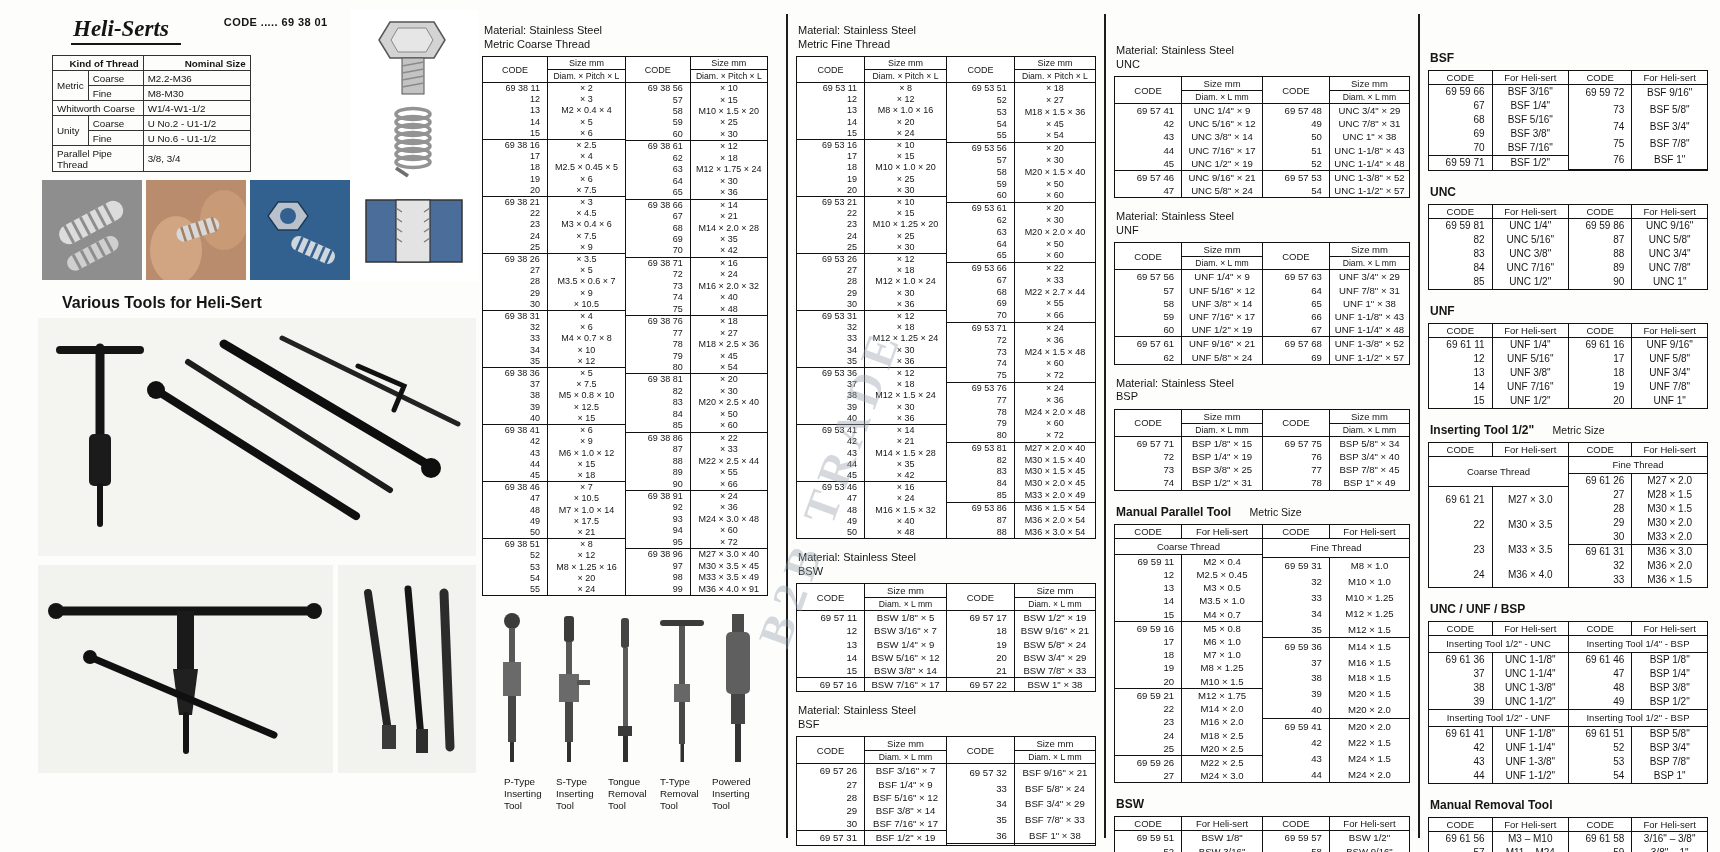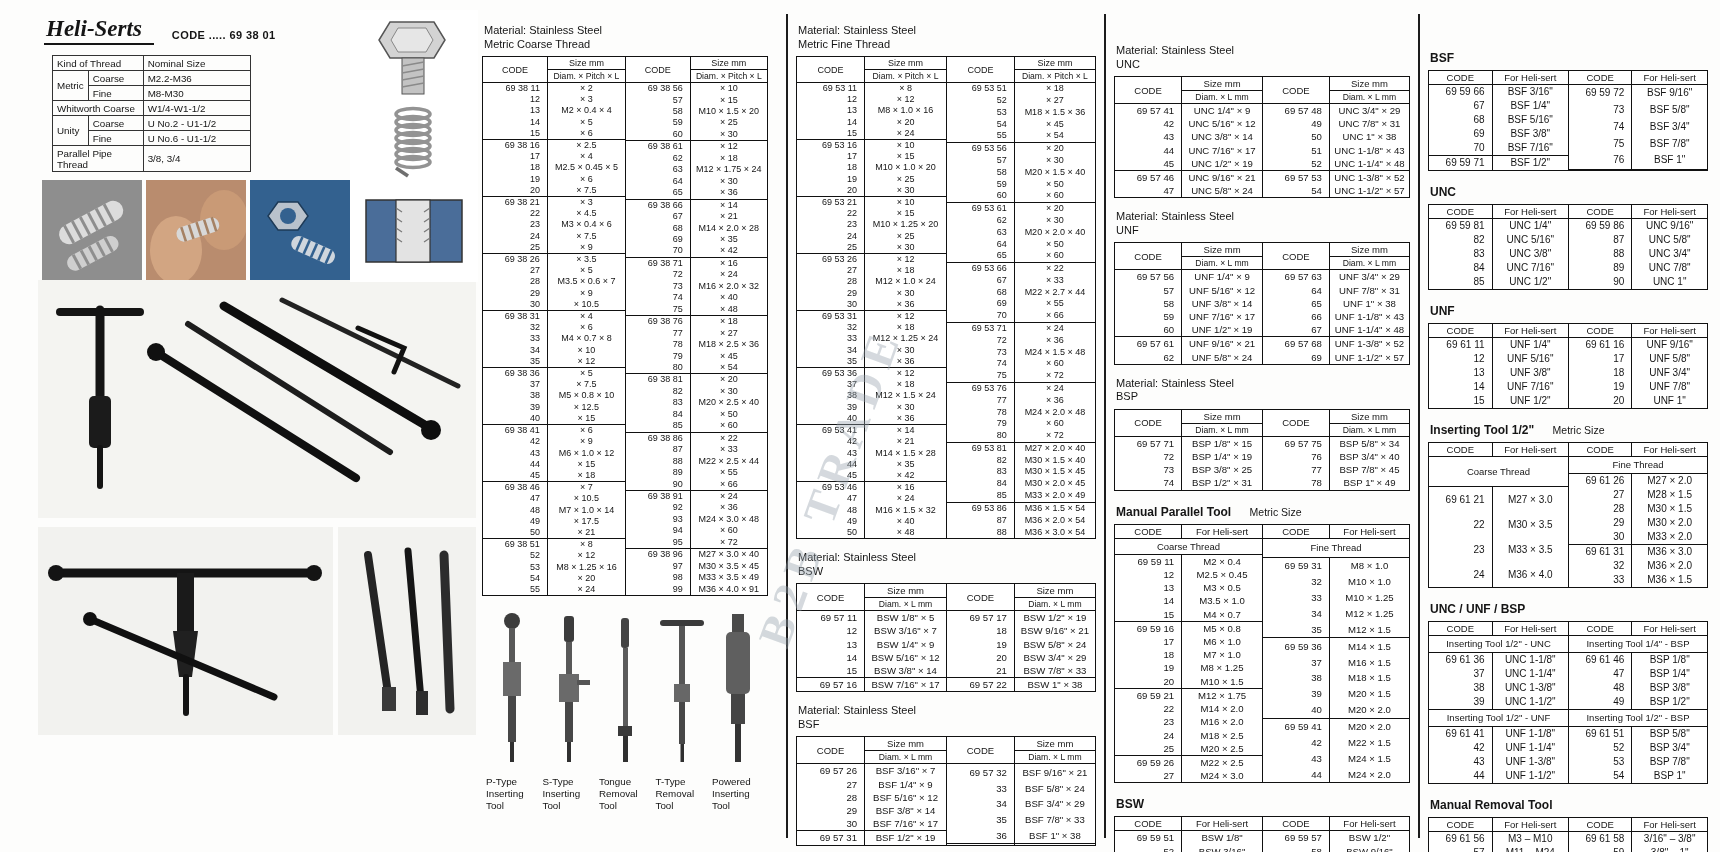--- a/index.html
+++ b/index.html
@@ -6,27 +6,27 @@
   body{width:1720px;height:852px;position:relative;background:#fdfdfc;font-family:"Liberation Sans",sans-serif;color:#151515;overflow:hidden}
   .vrule{position:absolute;top:14px;height:824px;width:1.5px;background:#1c1c1c}
   .watermark{position:absolute;left:640px;top:460px;width:380px;text-align:center;font-family:"Liberation Serif",serif;font-size:46px;font-weight:bold;letter-spacing:9px;color:#97a3ad;opacity:.4;transform:rotate(-70deg);z-index:9;pointer-events:none}
   .col{position:absolute}
   .col1{left:38px;top:16px;width:440px}
   .col2{left:482px;top:24px;width:286px}
   .col3{left:796px;top:24px;width:300px}
   .col4{left:1114px;top:34px;width:296px}
   .col5{left:1428px;top:28px;width:280px}
 
-  .title-row{display:flex;align-items:flex-end;gap:18px;margin-left:6px}
+  .title-row{display:flex;align-items:flex-start;gap:43px;margin-left:33px}
   .br{font-family:"Liberation Serif",serif;font-style:italic;font-weight:bold;font-size:23px;margin:0;border-bottom:2px solid #151515;padding:0 12px 1px 2px}
   .code-label{font-weight:bold;font-size:11px;padding-bottom:4px;letter-spacing:.4px}
 
   .kind-table{border-collapse:collapse;margin:10px 0 0 14px}
   .kind-table th,.kind-table td{border:1px solid #333;font-size:9.8px;padding:1.5px 4px;text-align:left;vertical-align:middle}
-  .kind-table th{text-align:left;font-weight:normal}
+  .kind-table th{text-align:right;font-weight:bold}
   .kt-group{width:64px}.kt-sub{width:46px}.kt-size{width:98px}
   .pre{white-space:pre-line}
 
   .assembly{position:absolute;right:0;top:-6px}
   .photo-row{display:flex;gap:4px;margin:8px 0 0 4px}
   .ph{display:block}
   .tools-heading{font-size:16px;font-weight:bold;margin:14px 0 6px 24px}
   .tools-bottom{display:flex;gap:5px;margin-top:5px}
 
   .mat{font-size:11px;line-height:13.5px;margin:0 0 5px 2px}
@@ -47,21 +47,21 @@
   .ptable tr.lbl td{border-top:1px solid #111;border-bottom:1px solid #111;text-align:center;font-size:9.5px;padding:1px 0}
 
   .dense td{font-size:9px;line-height:11.2px}
   .dense th{font-size:9px}
   .mid td{font-size:9.6px;line-height:13.2px}
   .tall td{font-size:10px;line-height:14px}
   .mt10{margin-top:10px}.mt12{margin-top:12px}.mt20{margin-top:20px}
 
   .tool-figs{display:flex;justify-content:space-between;margin-top:14px;padding:0 4px}
   .tool-fig{width:52px;display:flex;justify-content:center}
-  .tool-labels{display:flex;justify-content:space-between;margin-top:8px;padding:0 4px}
+  .tool-labels{display:flex;justify-content:flex-end;margin-top:8px;padding:0 4px}
   .tool-label{width:52px;font-size:9.8px;line-height:12px;white-space:pre-line}
 </style>
 </head>
 <body>
 
 <div class="vrule" style="left:786px"></div>
 <div class="vrule" style="left:1104px"></div>
 <div class="vrule" style="left:1418px"></div>
 <div class="watermark">B2B TRADE</div>
 
@@ -192,20 +192,21 @@
             <line x1="48" y1="62" x2="48" y2="77"></line>
             <line x1="56" y1="62" x2="56" y2="77"></line>
             <line x1="64" y1="62" x2="64" y2="77"></line>
             <line x1="72" y1="62" x2="72" y2="77"></line>
             <line x1="80" y1="62" x2="80" y2="77"></line>
           </g>
       </g>
     </svg>
   </div>
 
+  <h2 class="tools-heading">Various Tools for Heli-Sert</h2>
 
   <svg width="438" height="238" viewBox="0 0 438 238">
     <rect width="438" height="238" fill="#f4f4f1"></rect>
     <g stroke="#141414" stroke-linecap="round">
       <line x1="62" y1="30" x2="62" y2="118" stroke-width="9"></line>
       <line x1="22" y1="32" x2="102" y2="32" stroke-width="8"></line>
     </g>
     <rect x="51" y="116" width="22" height="52" rx="5" fill="#1b1b1b"></rect>
     <line x1="62" y1="168" x2="62" y2="206" stroke="#141414" stroke-width="6" stroke-linecap="round"></line>
     <line x1="118" y1="72" x2="318" y2="198" stroke="#101010" stroke-width="8" stroke-linecap="round"></line>

